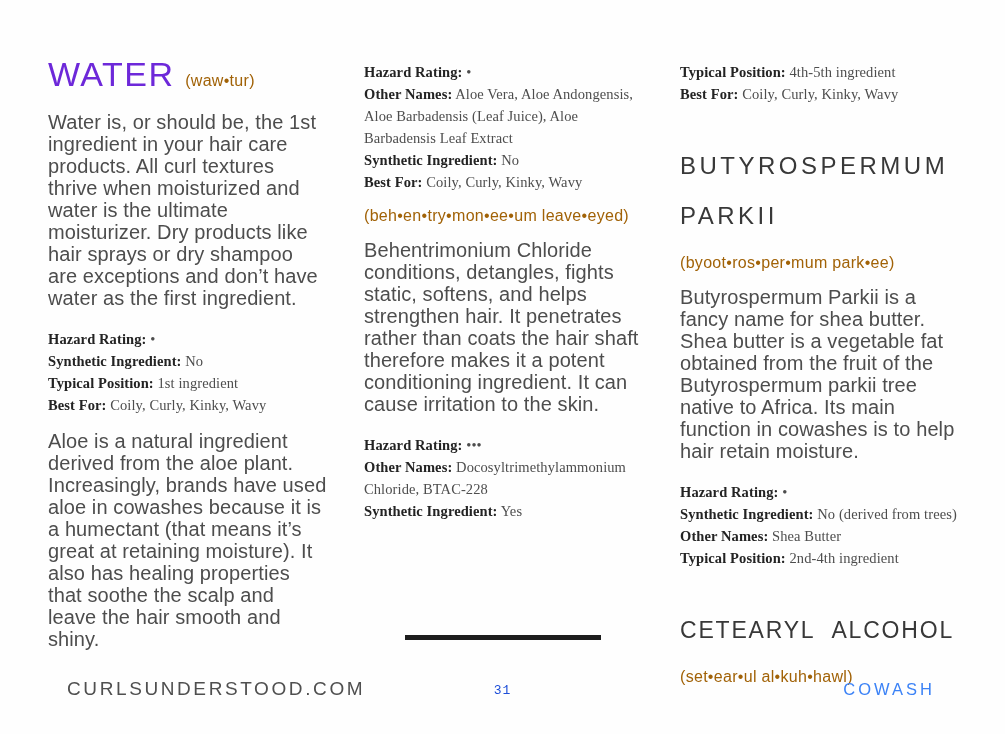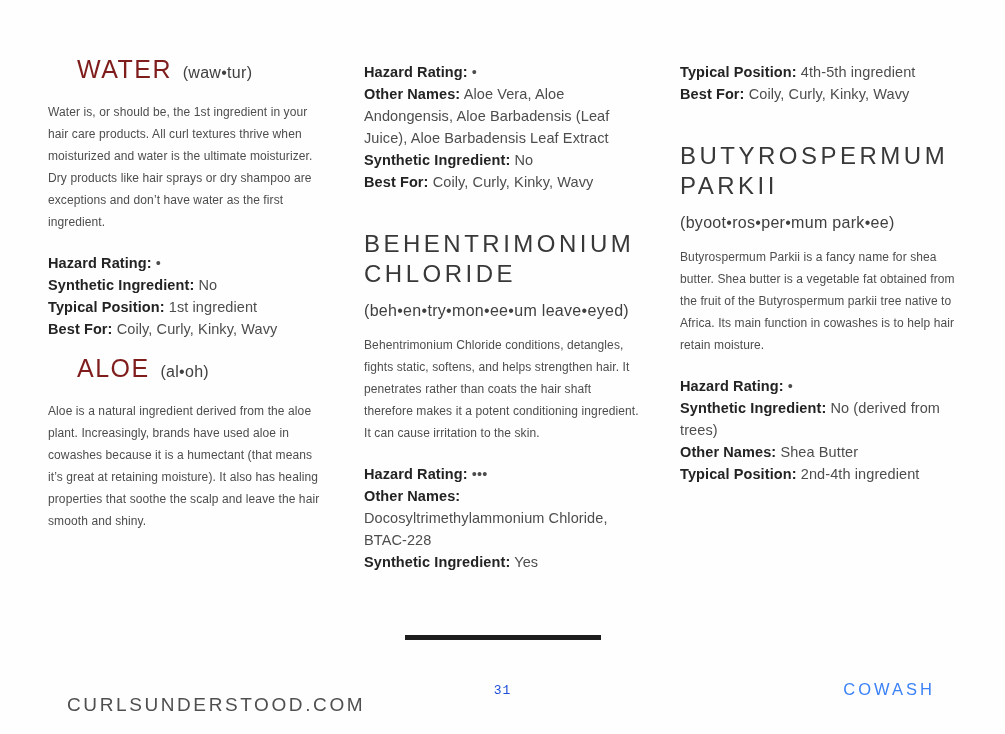--- a/index.html
+++ b/index.html
@@ -12,57 +12,57 @@
     overflow: hidden;
     font-family: "Liberation Sans", sans-serif;
   }
   .col { position: absolute; top: 55px; width: 279px; }
   .col-left  { left: 48px; }
   .col-mid   { left: 364px; }
   .col-right { left: 680px; }
 
   .h-inline { margin: 0 0 17px 0; font-weight: 400; }
   .h-inline .ing-name {
-    font-size: 25px; letter-spacing: 1.5px; color: #7f1d1d; font-weight: 400; margin-left: 29px;
+    font-size: 34px; letter-spacing: 1.5px; color: #6d28d9; font-weight: 400;
   }
   .h-inline .pron { margin-left: 4px; }
 
   .h-stacked { margin: 14px 0 14px 0; font-weight: 400; }
   .h-stacked .ing-name {
-    display: block; font-size: 24px; line-height: 30px;
+    display: block; font-size: 24px; line-height: 50px;
     letter-spacing: 3.5px; color: #383838; font-weight: 400; margin-top: 36px;
   }
   .h-stacked .pron { display: block; margin-top: 13px; }
   .h-cetearyl .ing-name { letter-spacing: 1.8px; word-spacing: 10px; white-space: nowrap; font-size: 23px; }
 
   .pron {
-    font-size: 16px; color: #404040; font-weight: 400; letter-spacing: 0.3px;
+    font-size: 16px; color: #a16207; font-weight: 400; letter-spacing: 0.3px;
   }
 
   p.body {
-    font-size: 12px; line-height: 22px; color: #4d4d4d;
+    font-size: 20px; line-height: 22px; color: #4d4d4d;
     margin: 0 0 19px 0; letter-spacing: 0.1px;
   }
-  .stats { margin: 0 0 14px 0; }
+  .stats { margin: 0 0 14px 0; font-family: Liberation Serif, serif; }
   .stats-first { margin-top: 6px; }
   p.stat {
     font-size: 14.5px; line-height: 22px; color: #4d4d4d; margin: 0;
     letter-spacing: 0.1px;
   }
   .stat-label { color: #232323; font-weight: 700; }
 
   .divider {
     position: absolute; left: 405px; top: 635px;
     width: 196px; height: 5px; background: #1d1d1d;
   }
 
   .footer { position: absolute; left: 0; top: 672px; width: 100%; height: 34px; }
   .footer-site {
     position: absolute; left: 67px; top: 6px;
-    font-size: 19px; letter-spacing: 2.6px; color: #4f4f4f; margin-top: 16px;
+    font-size: 19px; letter-spacing: 2.6px; color: #4f4f4f;
   }
   .footer-page {
     position: absolute; left: 50%; transform: translateX(-50%); top: 11px;
     font-family: Liberation Mono, monospace;
     font-size: 13px; color: #1d4ed8; letter-spacing: 1px;
   }
   .footer-section {
     position: absolute; right: 70px; top: 8px;
     font-size: 16.5px; letter-spacing: 3px; color: #3b82f6;
   }
@@ -93,24 +93,20 @@
       <p class="stat">
         <strong class="stat-label">Typical Position:</strong>
         <span class="stat-value">1st ingredient</span>
       </p>
       <p class="stat">
         <strong class="stat-label">Best For:</strong>
         <span class="stat-value">Coily, Curly, Kinky, Wavy</span>
       </p>
     </div>
 
-    <h2 class="h-inline">
-      <span class="ing-name">ALOE</span>
-      <span class="pron">(al•oh)</span>
-    </h2>
 
     <p class="body">Aloe is a natural ingredient derived from the aloe plant. Increasingly, brands have used aloe in cowashes because it is a humectant (that means it’s great at retaining moisture). It also has healing properties that soothe the scalp and leave the hair smooth and shiny.</p>
   </div>
 
   <div class="col col-mid">
 
     <div class="stats stats-first">
       <p class="stat">
         <strong class="stat-label">Hazard Rating:</strong>
         <span class="stat-value">•</span>
@@ -123,21 +119,20 @@
         <strong class="stat-label">Synthetic Ingredient:</strong>
         <span class="stat-value">No</span>
       </p>
       <p class="stat">
         <strong class="stat-label">Best For:</strong>
         <span class="stat-value">Coily, Curly, Kinky, Wavy</span>
       </p>
     </div>
 
     <h2 class="h-stacked">
-      <span class="ing-name">BEHENTRIMONIUM CHLORIDE</span>
       <span class="pron">(beh•en•try•mon•ee•um leave•eyed)</span>
     </h2>
 
     <p class="body">Behentrimonium Chloride conditions, detangles, fights static, softens, and helps strengthen hair. It penetrates rather than coats the hair shaft therefore makes it a potent conditioning ingredient. It can cause irritation to the skin.</p>
 
     <div class="stats">
       <p class="stat">
         <strong class="stat-label">Hazard Rating:</strong>
         <span class="stat-value">•••</span>
       </p>
@@ -184,20 +179,24 @@
       <p class="stat">
         <strong class="stat-label">Other Names:</strong>
         <span class="stat-value">Shea Butter</span>
       </p>
       <p class="stat">
         <strong class="stat-label">Typical Position:</strong>
         <span class="stat-value">2nd-4th ingredient</span>
       </p>
     </div>
 
+    <h2 class="h-stacked h-cetearyl">
+      <span class="ing-name">CETEARYL ALCOHOL</span>
+      <span class="pron">(set•ear•ul al•kuh•hawl)</span>
+    </h2>
   </div>
 
   <div class="divider"></div>
 
   <div class="footer">
     <span class="footer-site">CURLSUNDERSTOOD.COM</span>
     <span class="footer-page">31</span>
     <span class="footer-section">COWASH</span>
   </div>
 

